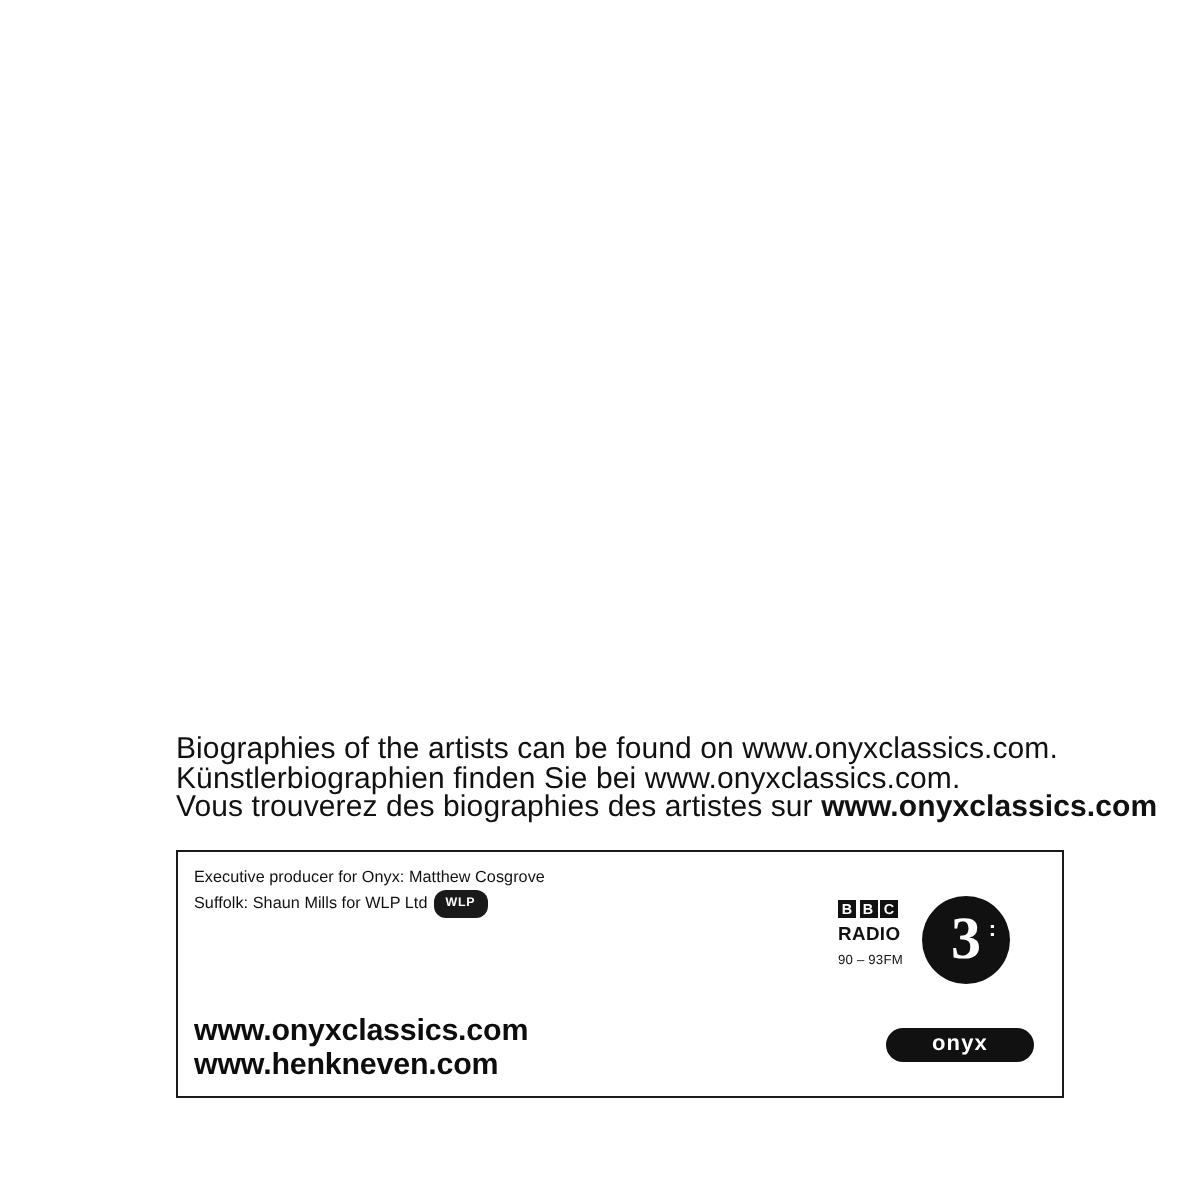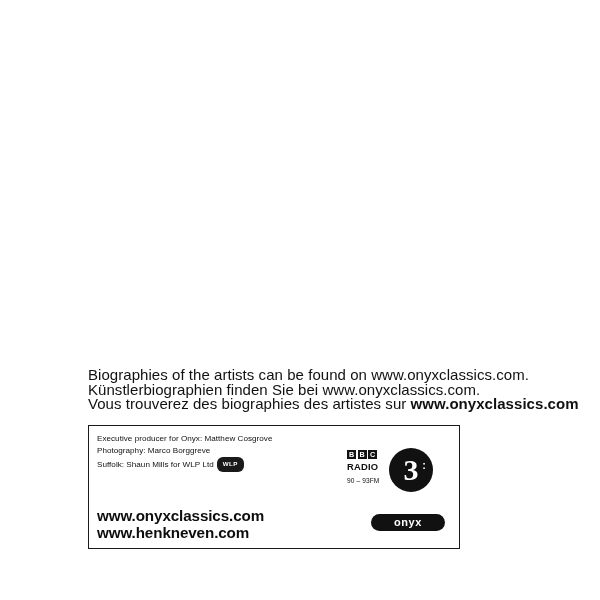--- a/index.html
+++ b/index.html
@@ -41,21 +41,21 @@
   }
   #bios .line .bold {
     font-weight: bold;
   }
 
   
   #credits-box {
     position: absolute;
     left: 88px;
     top: 425px;
-    width: 372px;
+    width: 444px;
     height: 124px;
     border: 1px solid #1a1a1a;
     box-sizing: border-box;
     padding-left: 36px;
   }
 
   #credits-list {
     position: absolute;
     left: 8px;
     top: 7px;
@@ -180,21 +180,20 @@
   <div id="bios">
     <div class="line">Biographies of the artists can be found on www.onyxclassics.com.</div>
     <div class="line">Künstlerbiographien finden Sie bei www.onyxclassics.com.</div>
     <div class="line"><span>Vous trouverez des biographies des artistes sur </span><span class="bold">www.onyxclassics.com</span></div>
   </div>
 
   <div id="credits-box">
 
     <div id="credits-list">
       <div class="credit">Executive producer for Onyx: Matthew Cosgrove</div>
-      <div class="credit">Photography: Marco Borggreve</div>
       <div class="credit"><span>Suffolk: Shaun Mills for WLP Ltd</span><span class="wlp-badge">WLP</span></div>
     </div>
 
     <div id="urls">
       <div class="url">www.onyxclassics.com</div>
       <div class="url">www.henkneven.com</div>
     </div>
 
     <div id="bbc-block">
       <div id="bbc-boxes">

